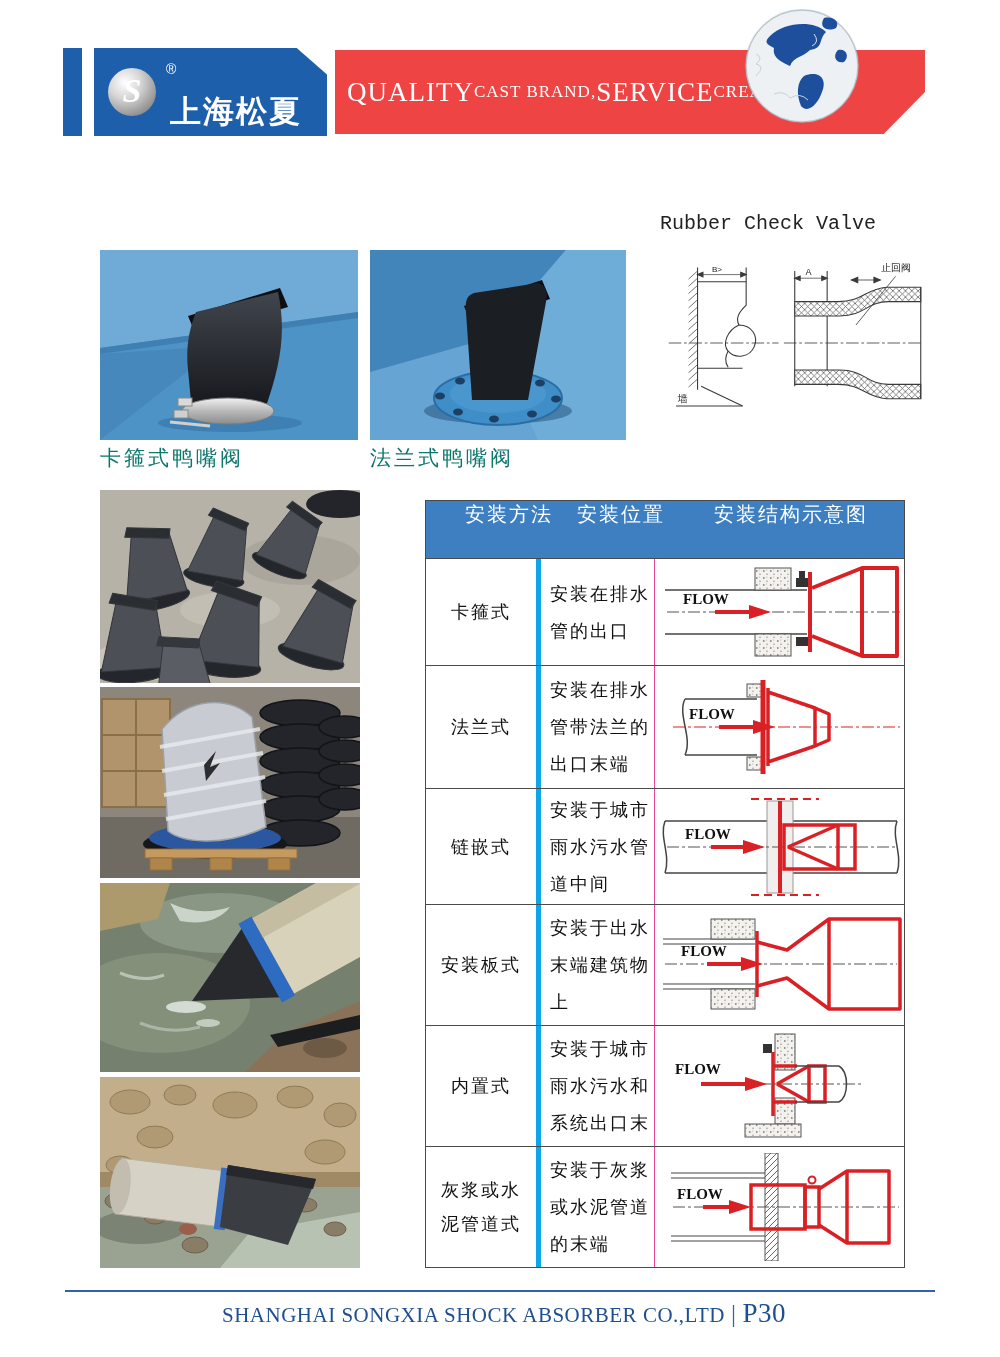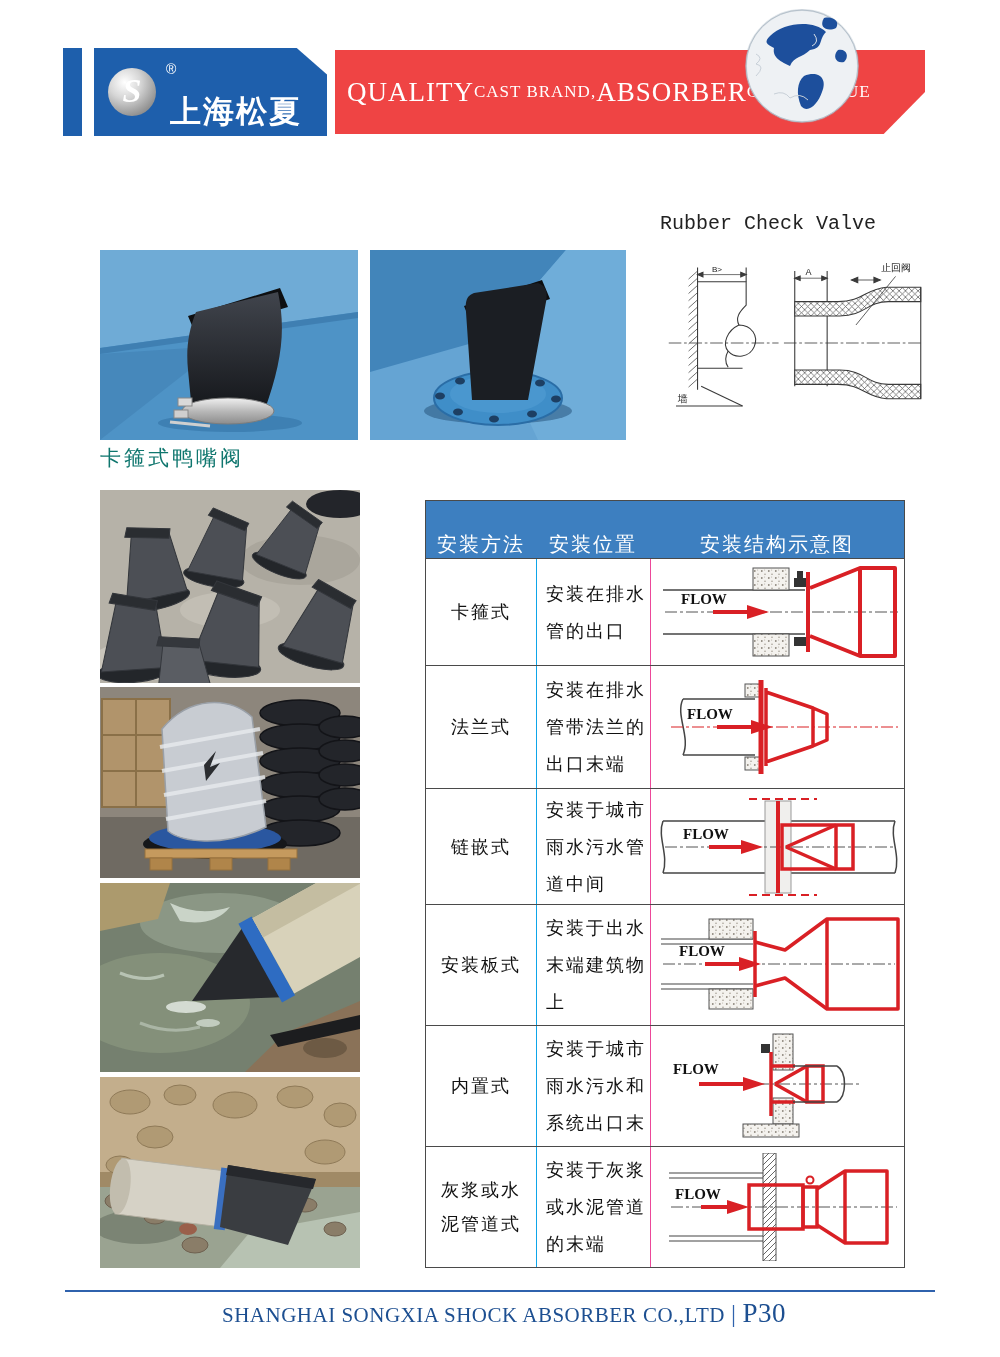--- a/index.html
+++ b/index.html
@@ -29,27 +29,27 @@
               font-size:23px;font-weight:bold;color:#111;letter-spacing:1px;}
   .title-sub{position:absolute;left:660px;top:212px;width:230px;
              font-family:"Liberation Mono",monospace;font-size:20px;color:#222;}
   
   .photo{position:absolute;overflow:hidden;}
   .cap{position:absolute;font-size:21px;color:#0f766e;letter-spacing:3px;text-align:left;
        font-family:Liberation Sans, sans-serif;}
   
   .tbl{position:absolute;left:425px;top:500px;width:478px;border:1px solid #4a4a4a;
        font-family:"Liberation Serif",serif;}
-  .tblhead{display:flex;height:57px;background:#3d7fc0;color:#fff;align-items:flex-end;
-           font-size:20px;letter-spacing:2px;font-family:"Liberation Sans",sans-serif;}
+  .tblhead{display:flex;height:57px;background:#3d7fc0;color:#fff;align-items:flex-start;
+           font-size:20px;letter-spacing:2px;font-family:"Liberation Sans",sans-serif;padding-left:28px;}
   .th1{width:110px;text-align:center;}
   .th2{width:114px;text-align:center;}
   .th3{flex:1;text-align:center;}
   .trow{display:flex;border-top:1px solid #4a4a4a;}
-  .tc1{width:110px;border-right:1px solid #0ea5e9;display:flex;flex-direction:column;
+  .tc1{width:110px;border-right:5px solid #0ea5e9;display:flex;flex-direction:column;
        justify-content:center;align-items:center;font-size:18px;letter-spacing:2px;color:#111;gap:10px;}
   .tc2{width:114px;border-right:1px solid #ec4899;display:flex;flex-direction:column;
        justify-content:center;font-size:18px;letter-spacing:2px;color:#111;gap:13px;
        padding-left:9px;box-sizing:border-box;}
   .tc3{flex:1;display:flex;align-items:center;justify-content:center;}
   
   .foot-line{position:absolute;left:65px;top:1290px;width:870px;height:2px;background:#2f62ad;}
   .foot-text{position:absolute;left:4px;top:1298px;width:1000px;text-align:center;
              font-family:"Liberation Serif",serif;color:#1d4f91;font-size:21px;letter-spacing:0.5px;}
   .foot-text .pg{font-size:27px;}
@@ -95,21 +95,21 @@
     <div class="sphere">
       <span>S</span>
     </div>
     <span class="regmark">®</span>
     <span class="brandtxt">上海松夏</span>
   </div>
 
   <div class="hdr-banner">
     <span class="slog-big">QUALITY</span>
       <span class="slog-small"> CAST BRAND,</span>
-      <span class="slog-big">ABSORBER</span>
+      <span class="slog-big">SERVICE</span>
       <span class="slog-small"> CREAT VALUE</span>
   </div>
 
   <div class="globe">
     <svg width="116" height="124" viewBox="0 0 116 124">
       <circle cx="58" cy="62" r="56" fill="#eef1f4" stroke="#c2cad2" stroke-width="1"></circle>
       <circle cx="58" cy="62" r="56" fill="none" stroke="#9fb0bd" stroke-width="2" stroke-opacity="0.35"></circle>
       <path d="M26,32 C40,18 70,16 82,28 C74,36 80,44 66,46 C58,54 50,52 46,62 C38,58 28,54 30,44 C22,40 20,38 26,32 Z" fill="#1d4f9c"></path>
       <path d="M60,72 C74,66 84,74 78,88 C74,100 64,110 57,102 C52,90 53,78 60,72 Z" fill="#1d4f9c"></path>
       <path d="M80,14 C90,12 96,18 92,24 C84,28 74,24 80,14 Z" fill="#1d4f9c"></path>
@@ -187,20 +187,21 @@
         <line x1="262" y1="26" x2="218" y2="80" stroke-width="0.9"></line>
       </g>
       <text x="58" y="21" font-size="9" fill="#222">B&gt;</text>
       <text x="162" y="24" font-size="10" fill="#222">A</text>
       <text x="246" y="20" font-size="11" fill="#222">止回阀</text>
       <text x="20" y="166" font-size="11" fill="#222">墙</text>
     </svg>
   </div>
 
   <div class="cap" style="left:100px;top:444px;width:258px;">卡箍式鸭嘴阀</div>
+  <div class="cap" style="left:370px;top:444px;width:256px;">法兰式鸭嘴阀</div>
 
   <div class="photo" style="left:100px;top:490px;width:260px;height:193px;">
     <svg width="260" height="193" viewBox="0 0 260 193">
       <rect width="260" height="193" fill="#b6b2a8"></rect>
       <ellipse cx="60" cy="170" rx="70" ry="20" fill="#c9c5bb"></ellipse>
       <ellipse cx="200" cy="70" rx="60" ry="25" fill="#aaa69c"></ellipse>
       <ellipse cx="130" cy="120" rx="50" ry="18" fill="#c2beb4"></ellipse>
       <ellipse cx="240" cy="14" rx="34" ry="14" fill="#23252a"></ellipse>
       <g fill="#4c4f55" stroke="#33363b" stroke-width="1">
         <g transform="translate(48,70) rotate(-12)">

